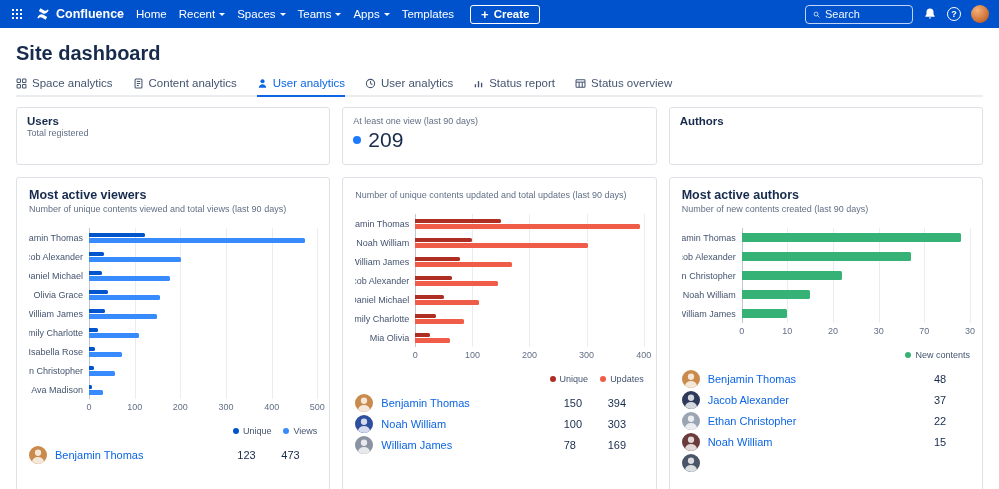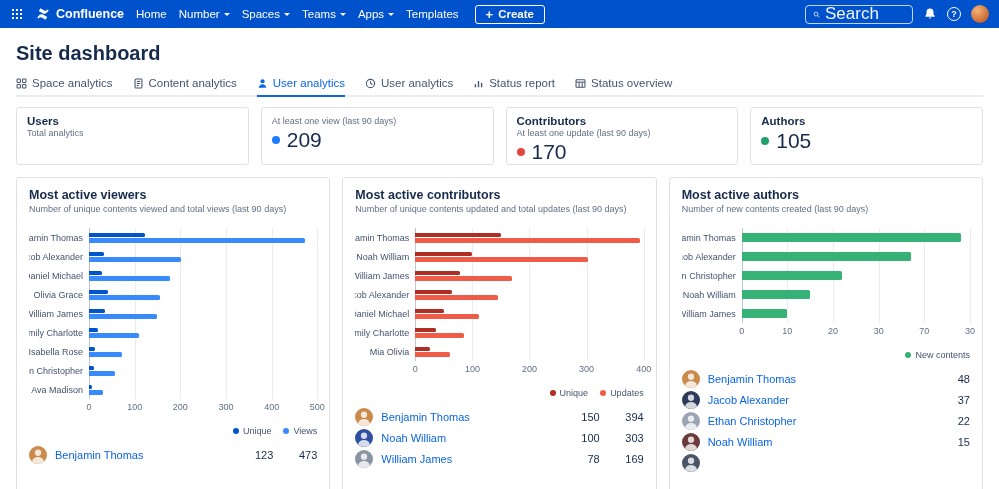--- a/index.html
+++ b/index.html
@@ -16,21 +16,21 @@
   .brand { display:flex; align-items:center; gap:6px; font-size:12.5px; font-weight:bold; cursor:pointer; }
   .nav-item { font-size:11.5px; display:flex; align-items:center; cursor:pointer; white-space:nowrap; }
   .chev { width:0; height:0; border-left:3px solid transparent; border-right:3px solid transparent;
           border-top:3.5px solid #fff; margin-left:4px; }
   .create-btn { display:flex; align-items:center; gap:5px; border:1.5px solid #fff; border-radius:3px;
           padding:2px 10px; font-size:11.5px; font-weight:bold; cursor:pointer; margin-left:4px; }
   .create-plus { font-size:13px; font-weight:bold; line-height:1; }
   .nav-right { margin-left:auto; display:flex; align-items:center; gap:10px; }
   .search-box { display:flex; align-items:center; gap:5px; border:1px solid rgba(255,255,255,.75);
           border-radius:4px; padding:1px 7px; width:108px; height:19px; }
-  .search-box input { background:transparent; border:none; outline:none; color:#fff; font-size:17px; width:80px;
+  .search-box input { background:transparent; border:none; outline:none; color:#fff; font-size:11px; width:80px;
           font-family:"Liberation Sans", sans-serif; }
   .search-box input::placeholder { color:#fff; opacity:.95; }
   .help-icon { width:14px; height:14px; border:1.4px solid #fff; border-radius:50%;
           display:flex; align-items:center; justify-content:center; cursor:pointer; }
   .help-icon::after { content:"?"; font-size:9px; font-weight:bold; color:#fff; }
   .nav-avatar { width:18px; height:18px; border-radius:50%; cursor:pointer;
           background:radial-gradient(circle at 35% 30%, #F5B27A, #C96A2F 70%, #8F4A1E); }
 
   
   .page { padding:0 16px; }
@@ -80,42 +80,42 @@
   .legend { display:flex; justify-content:flex-end; align-items:center; gap:12px; margin-top:12px;
             font-size:9px; color:#44546F; }
   .legend-item { display:flex; align-items:center; }
   .legend-swatch { width:6px; height:6px; border-radius:50%; display:inline-block; margin-right:4px; }
 
   .rows { margin-top:8px; }
   .trow { display:flex; align-items:center; gap:8px; height:21px; }
   .avatar { width:18px; height:18px; border-radius:50%; flex:none; overflow:hidden; display:block; }
   .tname { flex:1; font-size:11px; color:#0C66E4; text-decoration:none; cursor:pointer;
            white-space:nowrap; overflow:hidden; text-overflow:ellipsis; }
-  .tval { width:36px; text-align:right; font-size:11px; color:#172B4D; }
+  .tval { width:36px; text-align:left; font-size:11px; color:#172B4D; }
 </style>
 </head>
 <body>
 
 <div class="nav">
   <div class="nav-left">
     <span class="grid-icon">
         <i></i>
       </span>
     <span class="brand">
       <svg width="14" height="14" viewBox="0 0 16 16">
         <path d="M1.5 12.2c2.2-3.8 4.3-4.8 7-3.3l4.3 2.4-1.9 3.2-3.8-2.1c-1.9-1-3-0.8-4.4 0.8z" fill="#fff"></path>
         <path d="M14.5 3.8c-2.2 3.8-4.3 4.8-7 3.3L3.2 4.7l1.9-3.2 3.8 2.1c1.9 1 3 0.8 4.4-0.8z" fill="#fff"></path>
       </svg>
       <span>Confluence</span>
     </span>
     <span class="nav-item">
         <span>Home</span>
       </span>
     <span class="nav-item">
-        <span>Number</span>
+        <span>Recent</span>
         <span class="chev"></span>
       </span>
     <span class="nav-item">
         <span>Spaces</span>
         <span class="chev"></span>
       </span>
     <span class="nav-item">
         <span>Teams</span>
         <span class="chev"></span>
       </span>
@@ -201,43 +201,31 @@
           <line x1="10.5" y1="6" x2="10.5" y2="13.5"></line>
       </svg>
       <span>Status overview</span>
     </span>
   </div>
 
 
   <div class="stats">
     <div class="stat-card">
       <div class="stat-title">Users</div>
-      <div class="stat-sub">Total analytics</div>
+      <div class="stat-sub">Total registered</div>
     </div>
     <div class="stat-card">
       <div class="stat-sub">At least one view (last 90 days)</div>
       <div class="stat-value">
           <span class="stat-dot" style="background: rgb(29, 122, 252);"></span>
           <span>209</span>
         </div>
     </div>
     <div class="stat-card">
-      <div class="stat-title">Contributors</div>
-      <div class="stat-sub">At least one update (last 90 days)</div>
-      <div class="stat-value">
-          <span class="stat-dot" style="background: rgb(226, 72, 61);"></span>
-          <span>170</span>
-        </div>
-    </div>
-    <div class="stat-card">
       <div class="stat-title">Authors</div>
-      <div class="stat-value">
-          <span class="stat-dot" style="background: rgb(34, 160, 107);"></span>
-          <span>105</span>
-        </div>
     </div>
   </div>
 
   <div class="panels">
 
     <div class="panel">
       <div class="panel-title">Most active viewers</div>
       <div class="panel-sub">Number of unique contents viewed and total views (last 90 days)</div>
       <div class="chart">
         <div class="ylabels">
@@ -317,21 +305,20 @@
                 <path d="M12 14.6c-4.2 0-7.4 2.4-8 6A12 12 0 0 0 12 24c3.1 0 6-1.2 8-3.4-.6-3.6-3.8-6-8-6z" fill="rgba(255,255,255,.8)"></path>
               </svg></span>
             <a class="tname">Benjamin Thomas</a>
             <span class="tval">123</span>
             <span class="tval">473</span>
           </div>
         </div>
     </div>
 
     <div class="panel">
-      <div class="panel-title">Most active contributors</div>
       <div class="panel-sub">Number of unique contents updated and total updates (last 90 days)</div>
       <div class="chart">
         <div class="ylabels">
             <div class="ylab">Benjamin Thomas</div>
             <div class="ylab">Noah William</div>
             <div class="ylab">William James</div>
             <div class="ylab">Jacob Alexander</div>
             <div class="ylab">Daniel Michael</div>
             <div class="ylab">Emily Charlotte</div>
             <div class="ylab">Mia Olivia</div>

